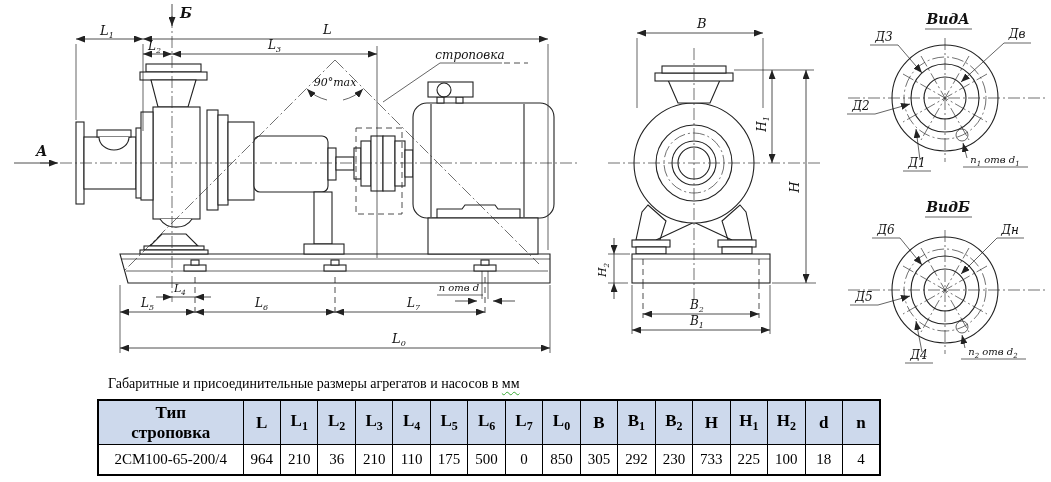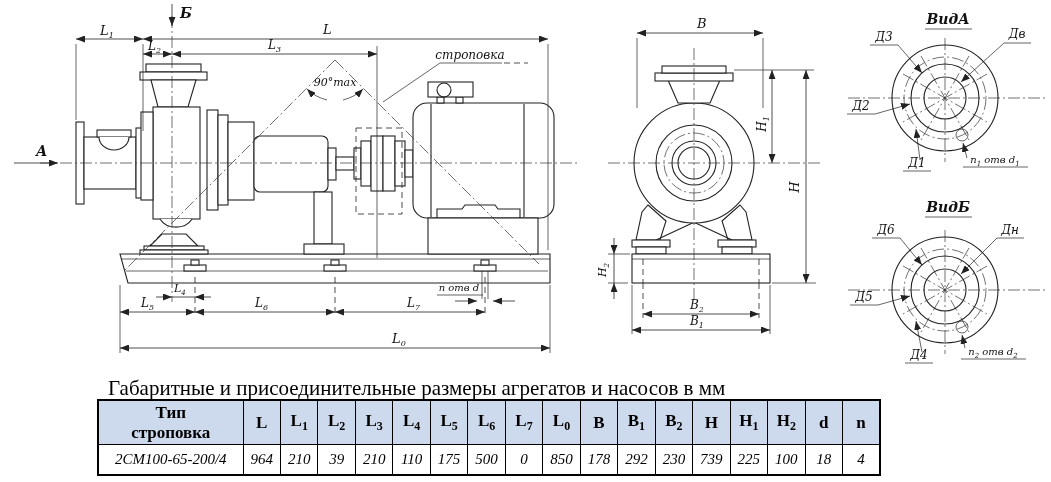--- a/index.html
+++ b/index.html
@@ -20,39 +20,39 @@
   .fl{stroke:var(--line);stroke-width:1.1;fill:#fff;}
   .thin{stroke:var(--line);stroke-width:0.7;fill:none;}
   .cl{stroke:#333;stroke-width:0.7;fill:none;stroke-dasharray:12 3 2 3;}
   .dash{stroke:var(--line);stroke-width:0.8;fill:none;stroke-dasharray:6 4;}
   .dim{stroke:var(--line);stroke-width:0.8;fill:none;}
   .t13{font-size:13px;} .t12{font-size:12px;} .t11{font-size:11px;}
   .t10{font-size:10px;} .t14{font-size:14px;font-weight:bold;}
   
   #caption{
     position:absolute;left:108px;top:376px;width:900px;
-    font-size:21px;color:#000;
+    font-size:14px;color:#000;
   }
   .misspell{
     text-decoration:underline wavy var(--squiggle);
     text-decoration-thickness:1px;text-underline-offset:3px;
   }
   #dims-table{
     position:absolute;left:97px;top:399px;width:784px;
     border-collapse:collapse;table-layout:fixed;
     font-size:15px;color:#000;background:#fff;
   }
   #dims-table th,#dims-table td{
     border:1px solid #000;text-align:center;vertical-align:middle;
     padding:1px 0;overflow:hidden;
   }
   #dims-table th{
     background:var(--header-bg);font-size:17px;font-weight:bold;height:41px;
   }
-  #dims-table td{height:27px;font-style:italic;}
+  #dims-table td{height:27px;}
   #dims-table th sub{font-size:12px;}
   #dims-table col.type-col{width:145px;}
   #dims-table{border:2px solid #000;}
 </style>
 </head>
 <body>
 
 <div id="drawing">
 <svg width="1051" height="374" viewBox="0 0 1051 374" xmlns="http://www.w3.org/2000/svg">
   <defs>
@@ -325,30 +325,30 @@
         <th><span>H</span><sub>2</sub></th>
         <th><span>d</span></th>
         <th><span>n</span></th>
       </tr>
   </thead>
   <tbody>
     <tr>
       <td>2СМ100-65-200/4</td>
     <td>964</td>
         <td>210</td>
-        <td>39</td>
+        <td>36</td>
         <td>210</td>
         <td>110</td>
         <td>175</td>
         <td>500</td>
         <td>0</td>
         <td>850</td>
-        <td>178</td>
+        <td>305</td>
         <td>292</td>
         <td>230</td>
-        <td>739</td>
+        <td>733</td>
         <td>225</td>
         <td>100</td>
         <td>18</td>
         <td>4</td>
       </tr>
   </tbody>
 </table>
 
 </body></html>

